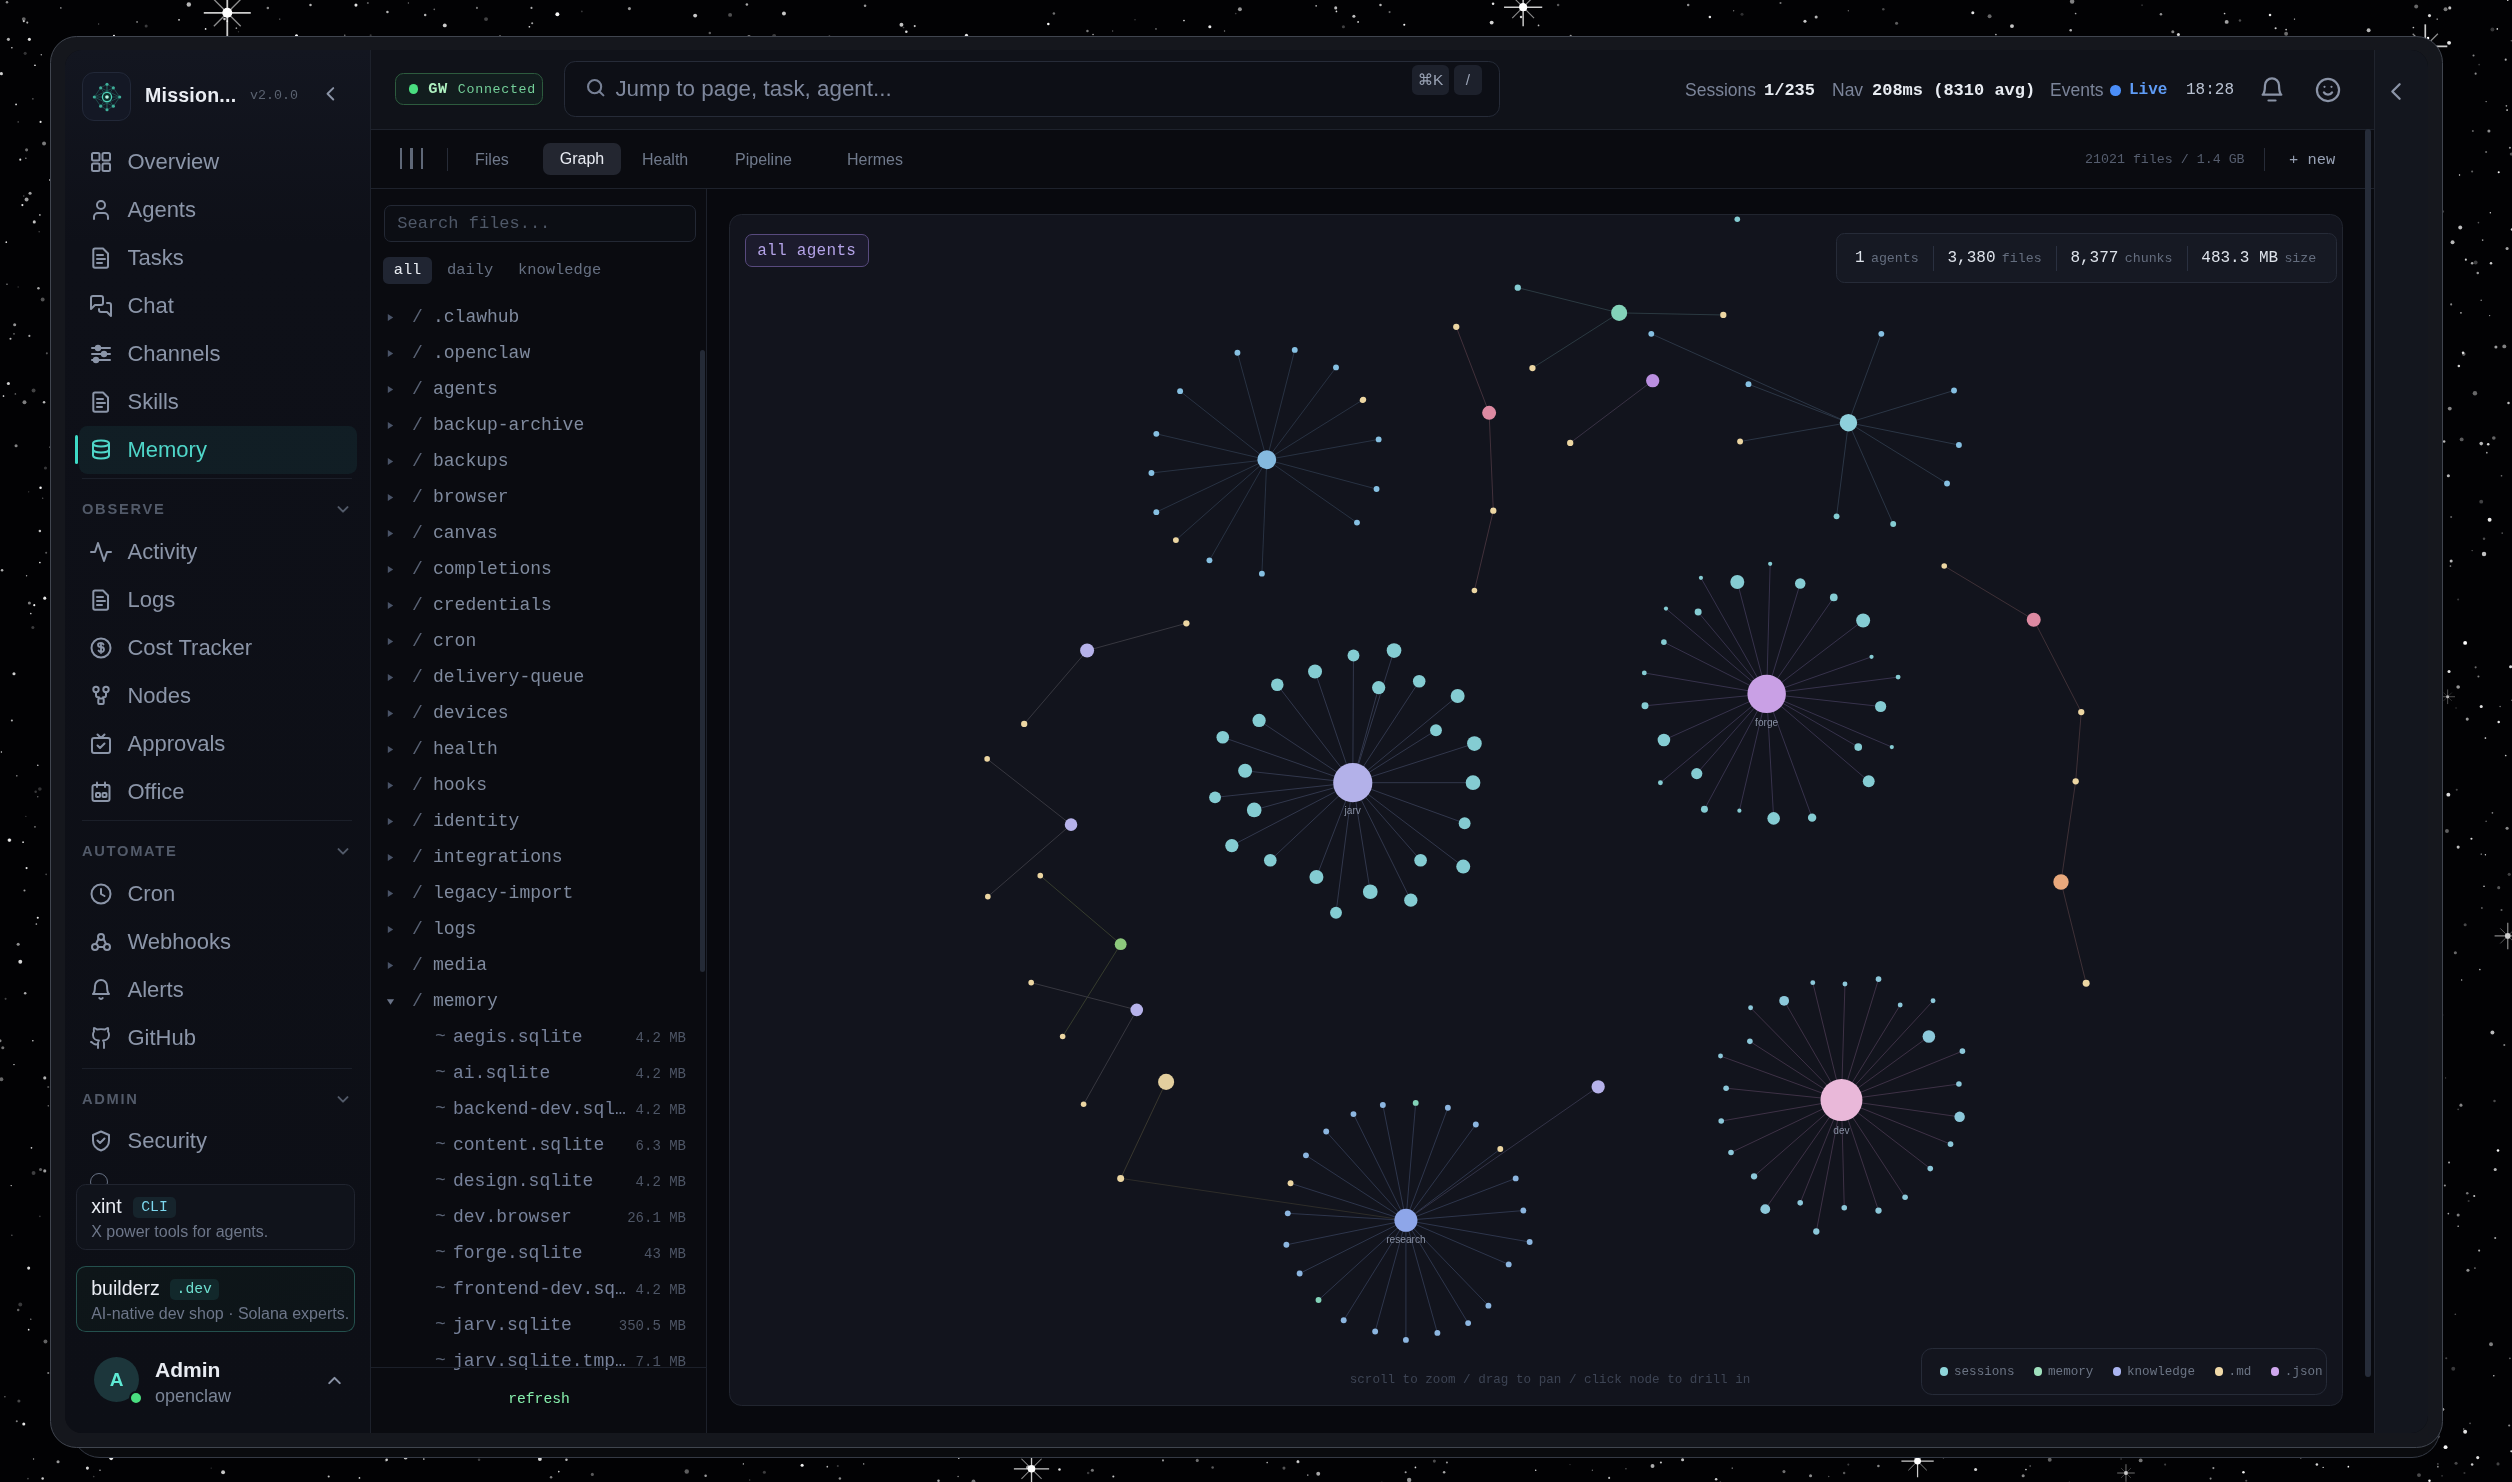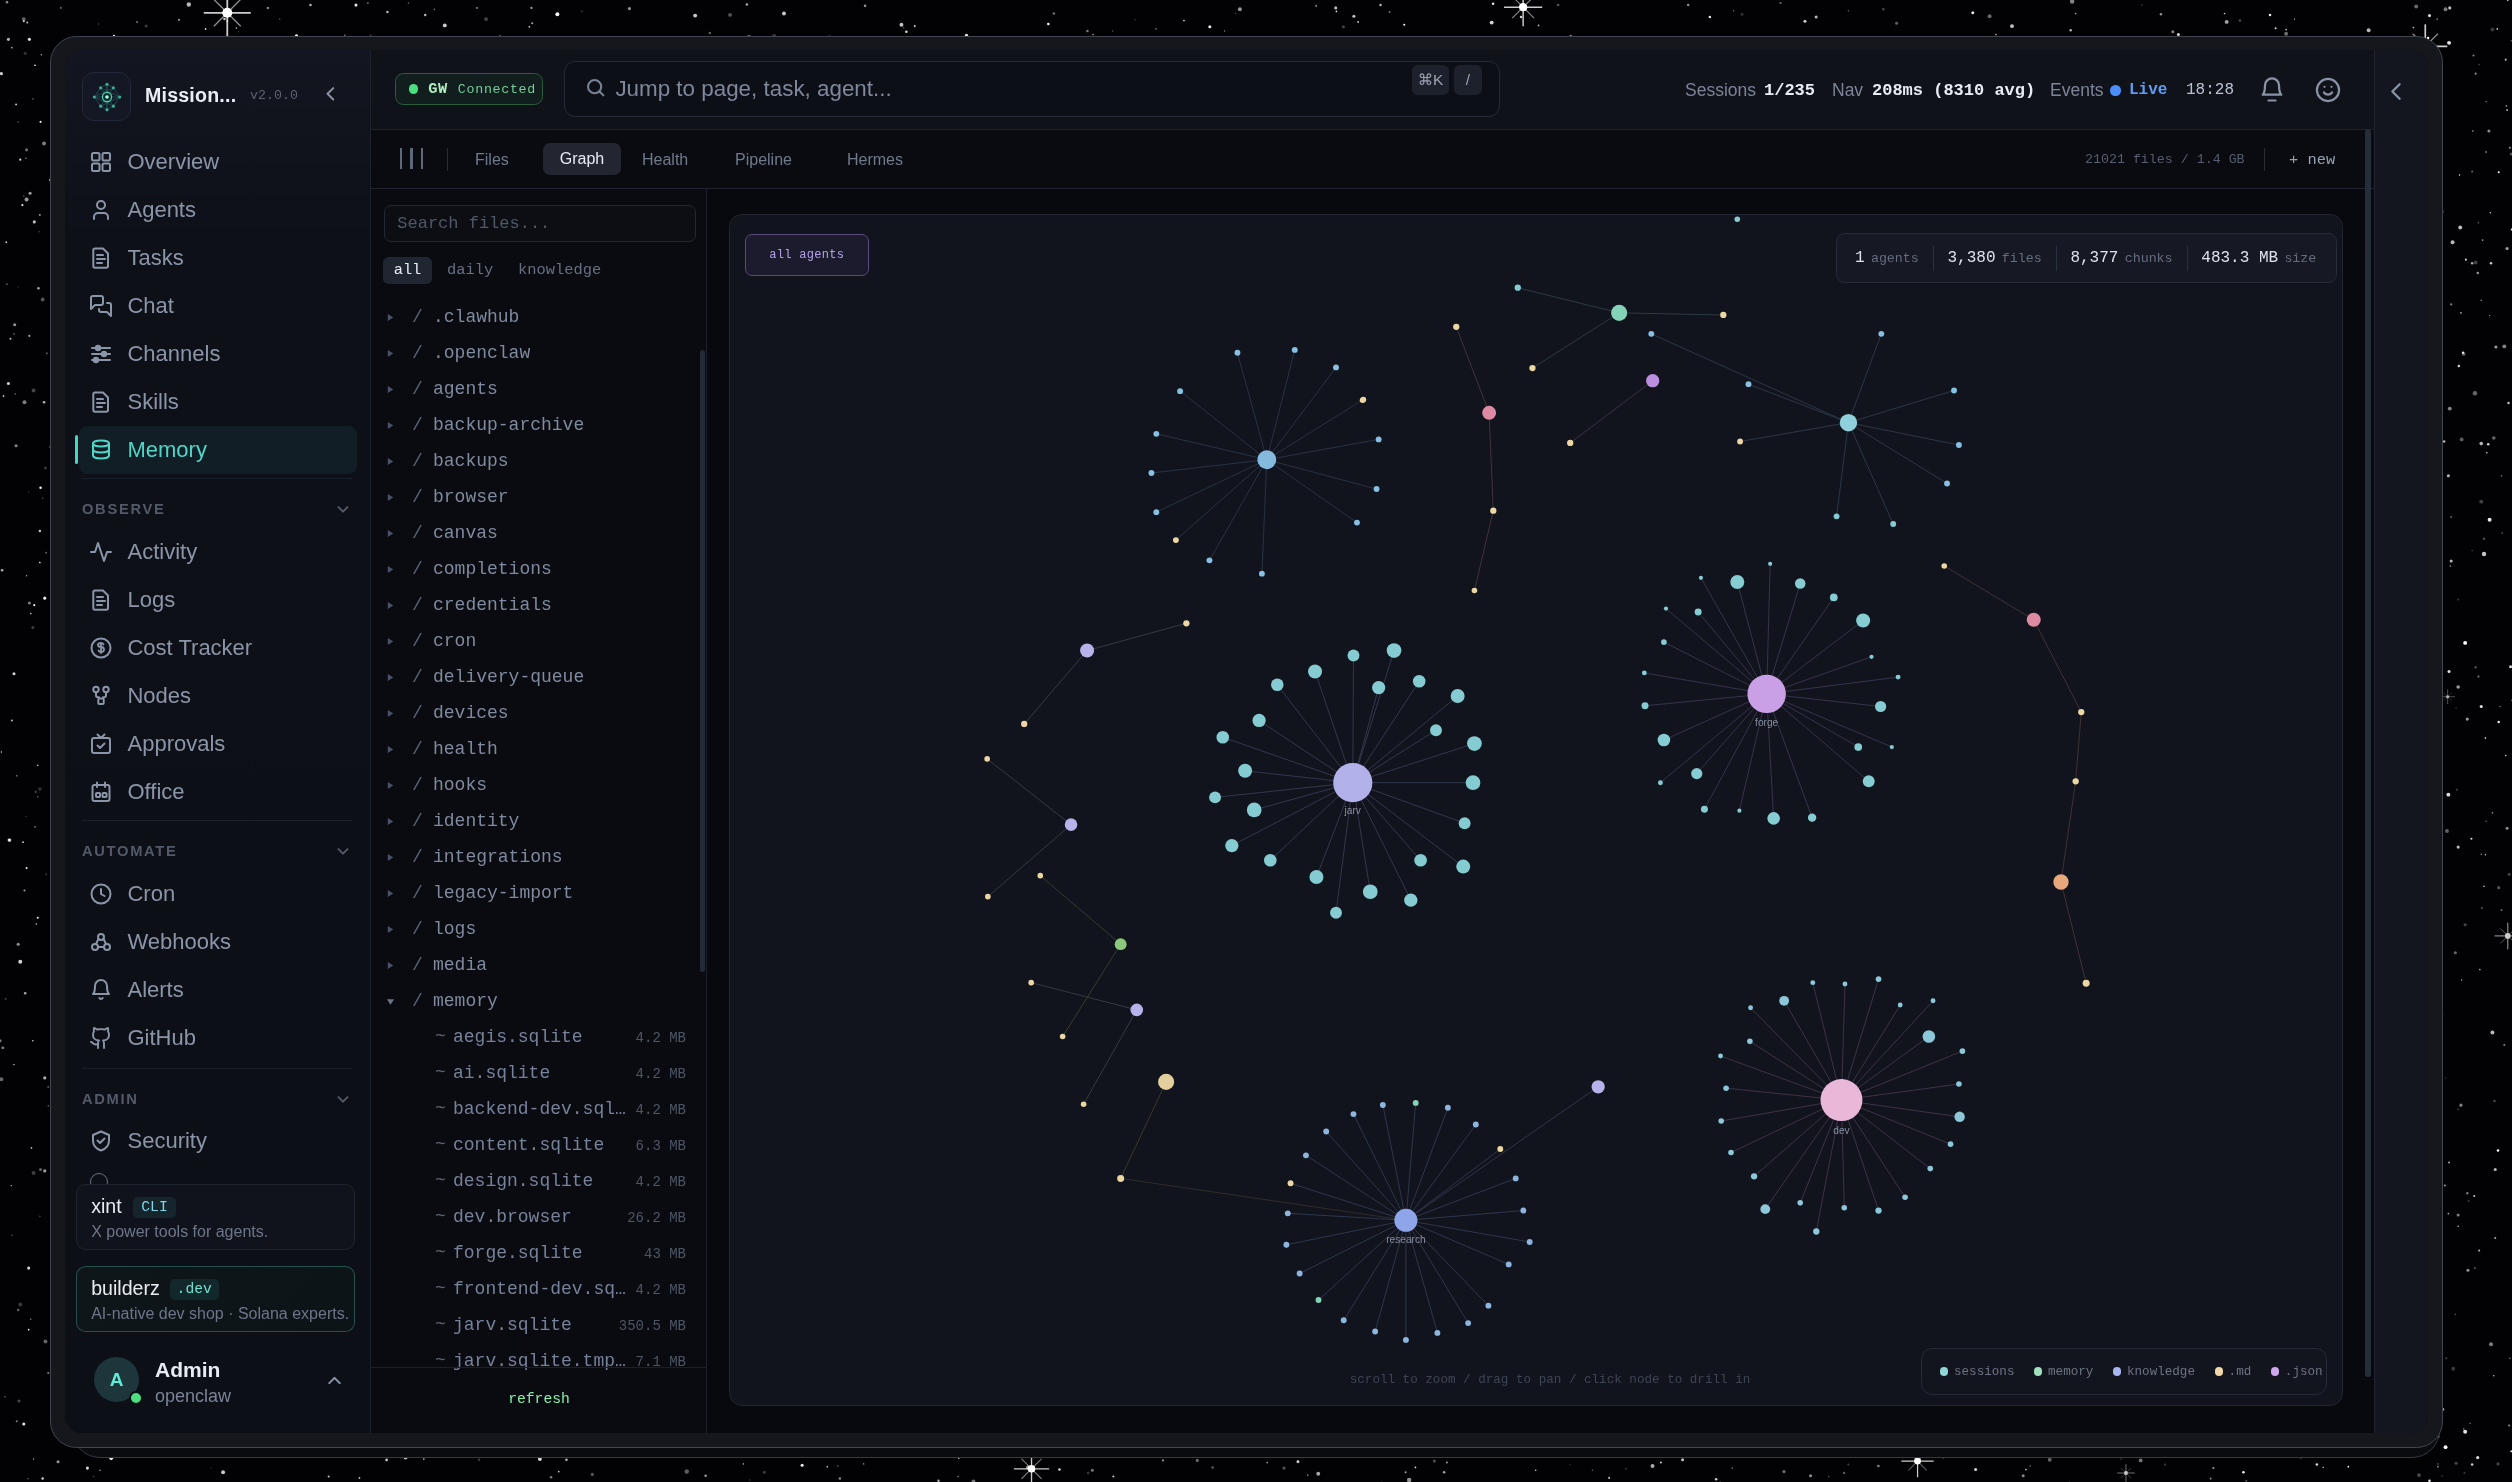--- a/index.html
+++ b/index.html
@@ -105,22 +105,22 @@
   .tname { position:absolute; left:62px; top:4.9px; font-size:18px; color:#7f8a9e; }
   .farr { position:absolute; left:64px; top:4.2px; font-size:18px; color:#5a6375; }
   .fname { position:absolute; left:82px; top:4.9px; font-size:18px; color:#76819a; }
   .fsize { position:absolute; right:21px; top:7.7px; font-size:14px; color:#4e5666; }
   .fscroll { position:absolute; left:329px; top:161px; width:4.9px; height:622px; background:#242a36; border-radius:2.8px; }
   .refresh { position:absolute; left:0; top:1202px; width:336px; text-align:center; font-size:14.7px; color:#86efac;
              font-family:"Liberation Mono",monospace; }
   .treesep { position:absolute; left:0; top:1178px; width:336px; border-top:0.7px solid #1b1f29; }
 
   
-  .agentschip { position:absolute; left:14.7px; top:19px; width:124px; height:42px; border-radius:7px;
-                border:0.7px solid #584a7e; background:rgba(118,96,182,0.10); color:#b4a3e8; font-size:12px;
+  .agentschip { position:absolute; left:14.7px; top:19px; width:124px; height:33px; border-radius:7px;
+                border:0.7px solid #584a7e; background:rgba(118,96,182,0.10); color:#b4a3e8; font-size:16px;
                 display:flex; align-items:center; justify-content:center; letter-spacing:0.3px;}
   .statsbox { position:absolute; left:1106px; top:18px; width:501px; height:50px; white-space:nowrap; border-radius:8.4px;
               background:rgba(23,26,36,0.85); border:0.7px solid #262b38; display:flex; align-items:center;
               font-family:"Liberation Mono",monospace; }
   .statnum { color:#dde2ea; font-size:16px; }
   .statlab { color:#646d7e; font-size:13.3px; margin-left:6.3px; }
   .statdiv { width:0.7px; height:25px; background:#2a3040; margin:0 14px; }
   .legend { position:absolute; left:1191px; top:1133px; width:406px; height:47px; border-radius:11.2px;
             background:rgba(20,22,31,0.7); border:0.7px solid #262b38; display:flex; align-items:center;
             font-family:"Liberation Mono",monospace; font-size:12.6px; color:#6b7484; white-space:nowrap; }
@@ -1793,21 +1793,21 @@
           <span class="fsize">6.3 MB</span>
         </div>
         <div class="trow">
           <span class="farr">~</span>
           <span class="fname">design.sqlite</span>
           <span class="fsize">4.2 MB</span>
         </div>
         <div class="trow">
           <span class="farr">~</span>
           <span class="fname">dev.browser</span>
-          <span class="fsize">26.2 MB</span>
+          <span class="fsize">26.1 MB</span>
         </div>
         <div class="trow">
           <span class="farr">~</span>
           <span class="fname">forge.sqlite</span>
           <span class="fsize">43 MB</span>
         </div>
         <div class="trow">
           <span class="farr">~</span>
           <span class="fname">frontend-dev.sq…</span>
           <span class="fsize">4.2 MB</span>

